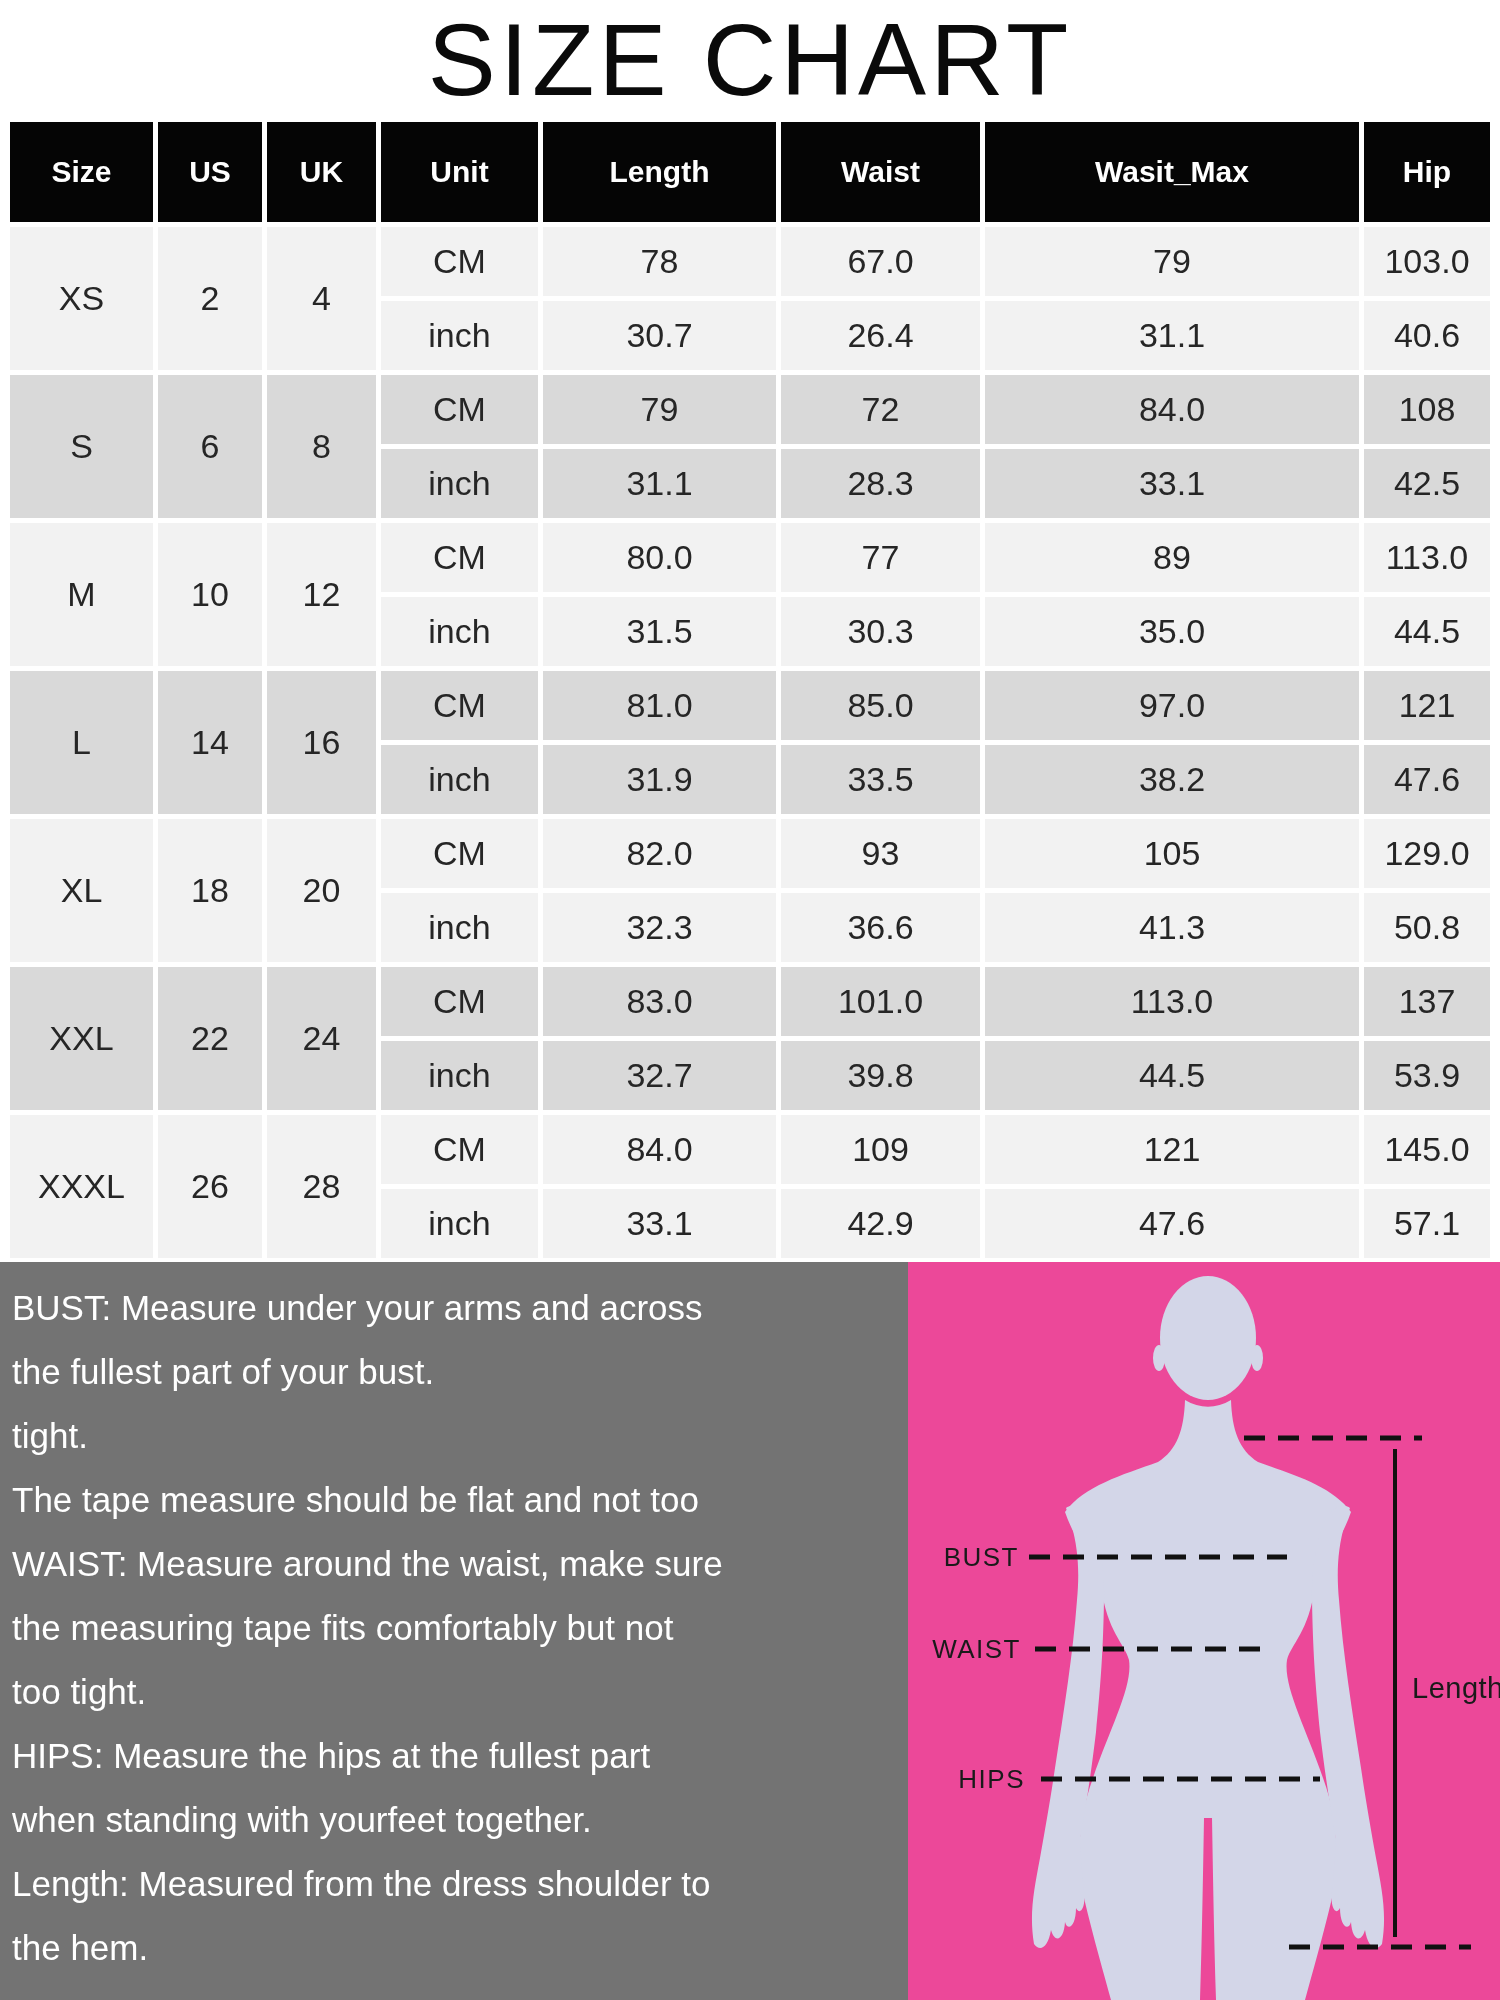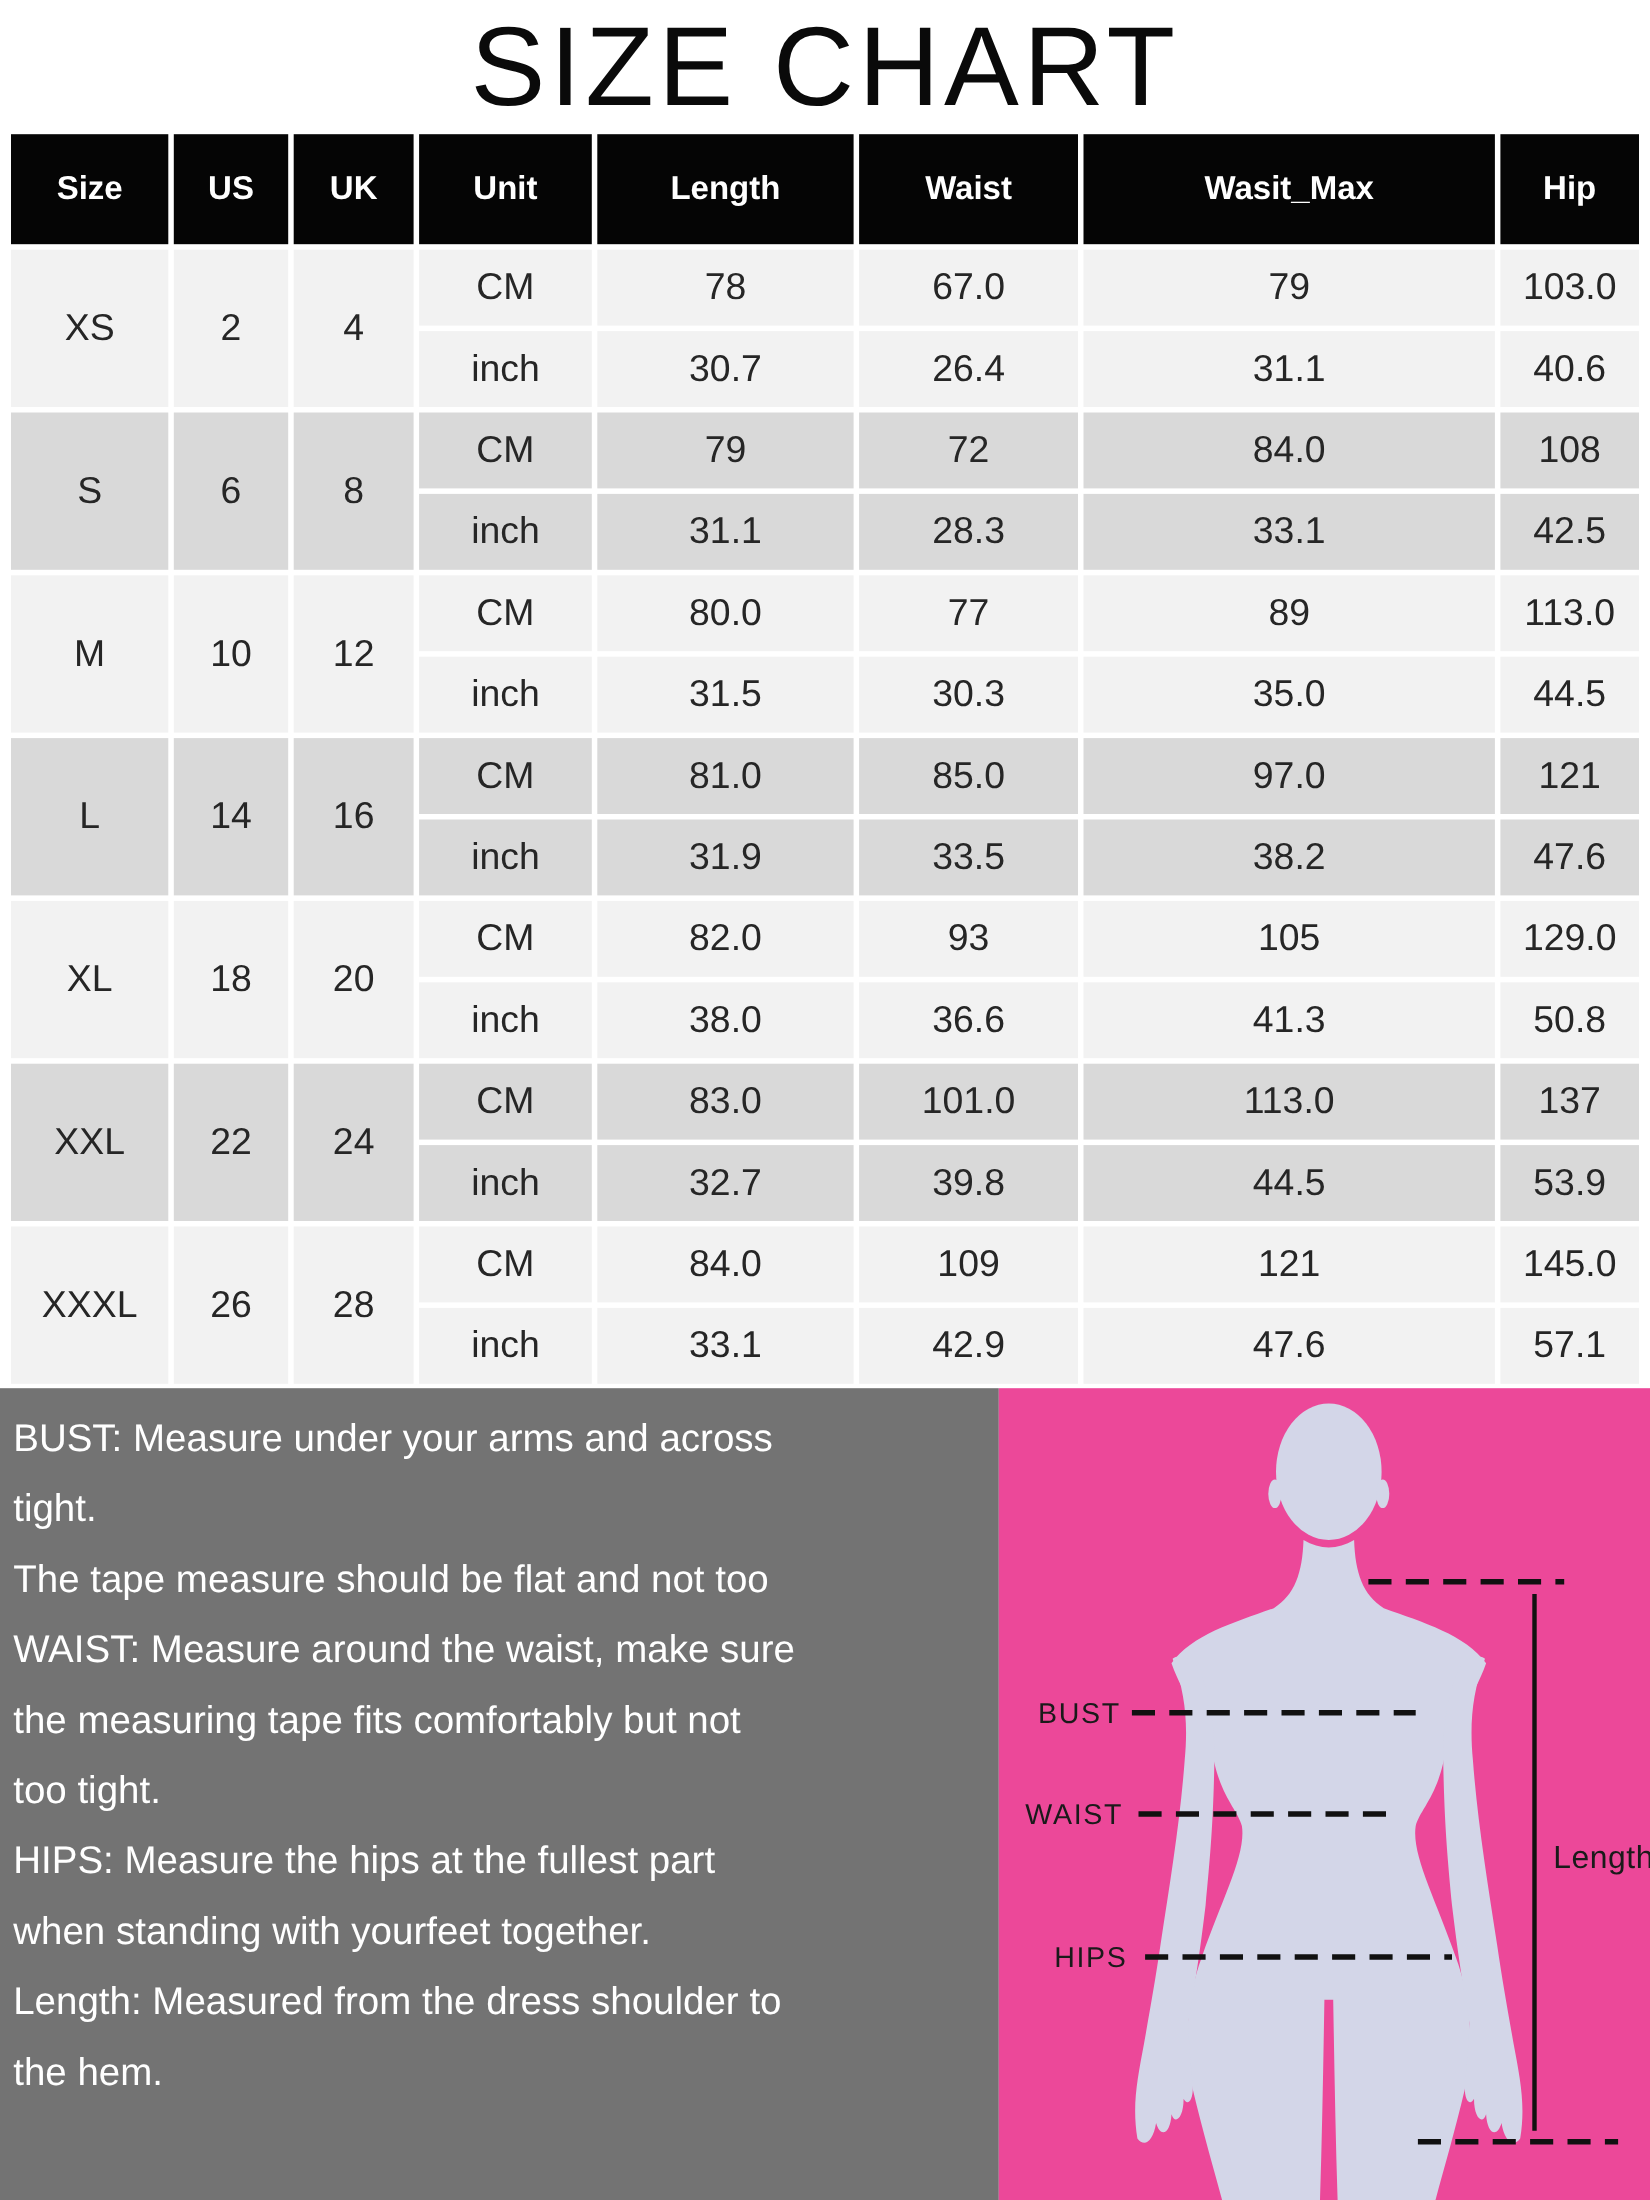--- a/index.html
+++ b/index.html
@@ -157,21 +157,21 @@
     <td rowspan="2">18</td>
     <td rowspan="2">20</td>
     <td>CM</td>
     <td>82.0</td>
     <td>93</td>
     <td>105</td>
     <td>129.0</td>
   </tr>
   <tr class="g-light">
     <td>inch</td>
-    <td>38.0</td>
+    <td>32.3</td>
     <td>36.6</td>
     <td>41.3</td>
     <td>50.8</td>
   </tr>
 
   <tr class="g-dark">
     <td rowspan="2">XXL</td>
     <td rowspan="2">22</td>
     <td rowspan="2">24</td>
     <td>CM</td>
@@ -203,20 +203,21 @@
     <td>33.1</td>
     <td>42.9</td>
     <td>47.6</td>
     <td>57.1</td>
   </tr>
 </tbody>
   </table>
 
 <div class="info-panel">
   <div class="info-line">BUST: Measure under your arms and across</div>
+  <div class="info-line">the fullest part of your bust.</div>
   <div class="info-line">tight.</div>
   <div class="info-line">The tape measure should be flat and not too</div>
   <div class="info-line">WAIST: Measure around the waist, make sure</div>
   <div class="info-line">the measuring tape fits comfortably but not</div>
   <div class="info-line">too tight.</div>
   <div class="info-line">HIPS: Measure the hips at the fullest part</div>
   <div class="info-line">when standing with yourfeet together.</div>
   <div class="info-line">Length: Measured from the dress shoulder to</div>
   <div class="info-line">the hem.</div>
 </div>

